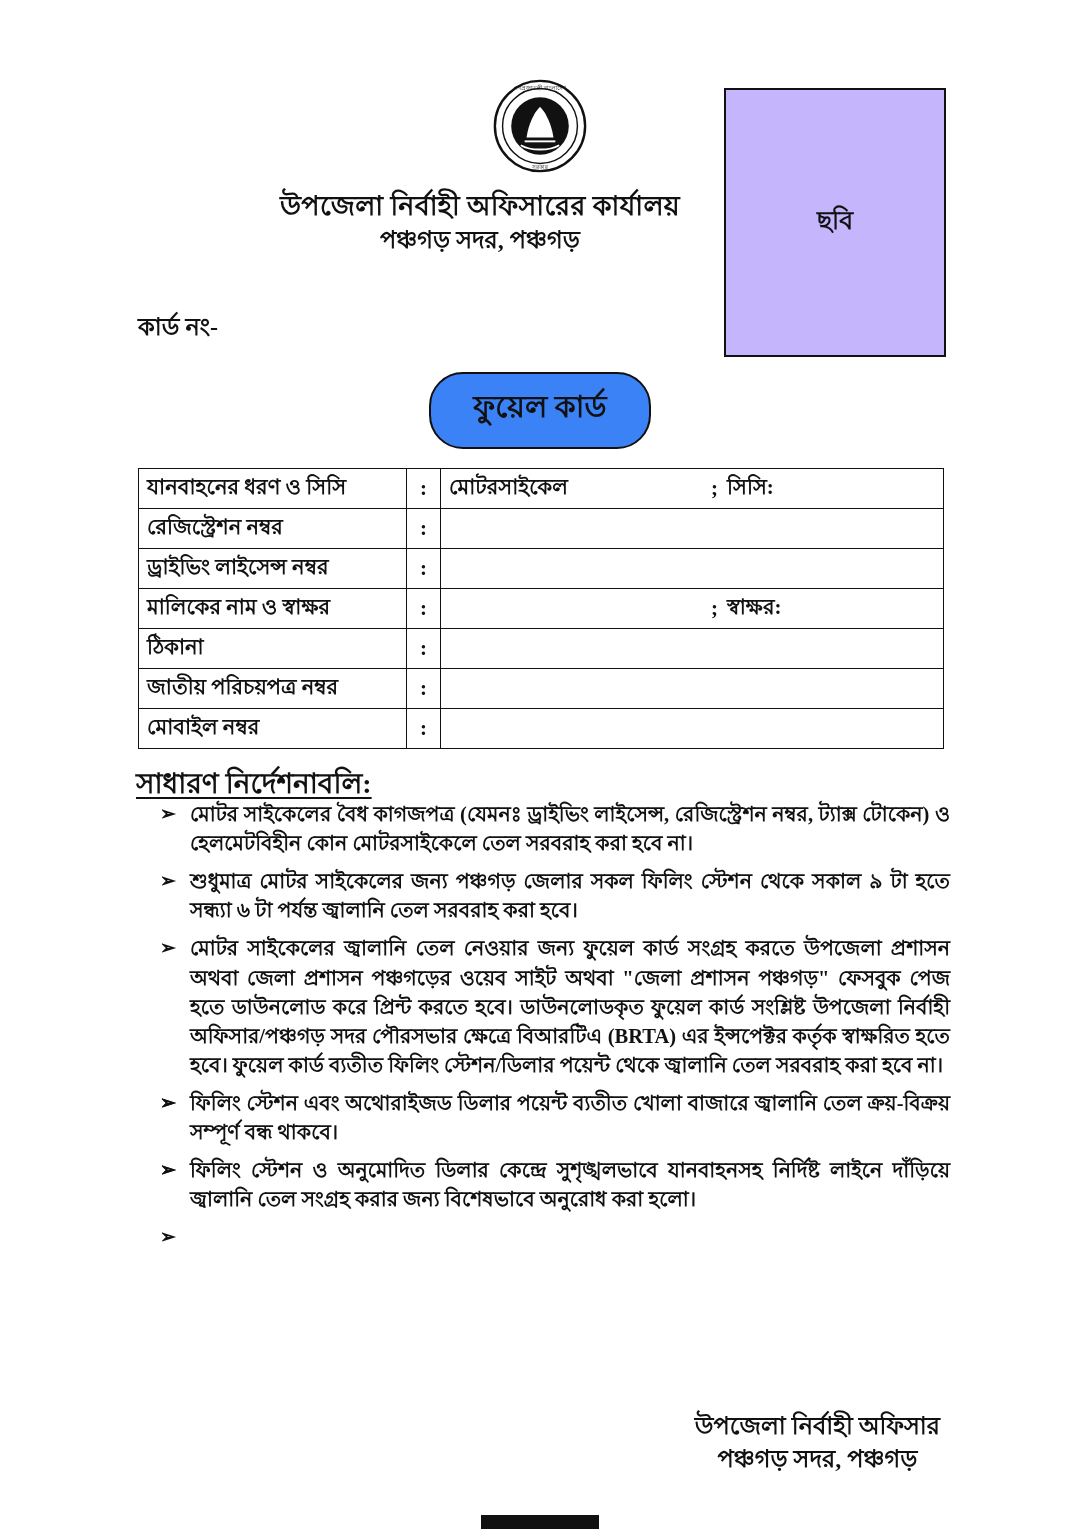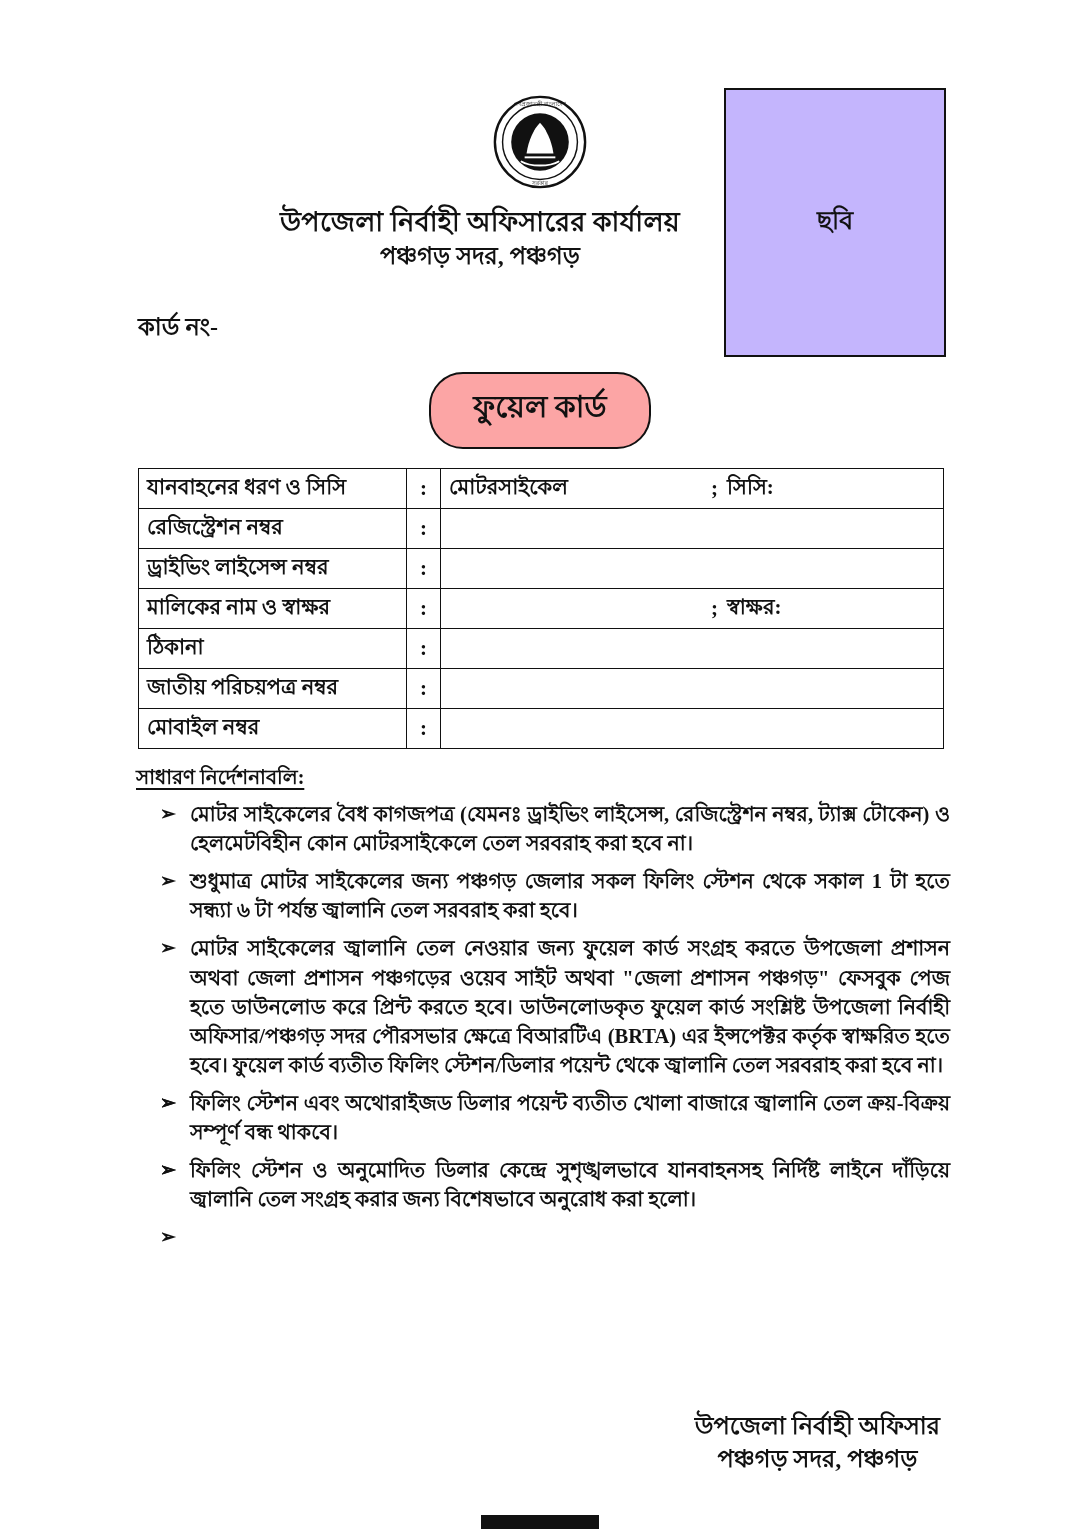--- a/index.html
+++ b/index.html
@@ -13,21 +13,21 @@
     font-family: "Liberation Serif", "DejaVu Serif", serif;
     color: #111111;
     position: relative;
     overflow: hidden;
   }
   .page {
     position: relative;
     width: 1080px;
     height: 1529px;
     box-sizing: border-box;
-    padding: 16px;
+    padding: 0;
   }
 
   
   .header {
     position: relative;
     text-align: center;
     padding-top: 78px;
   }
   .emblem {
     width: 96px;
@@ -86,21 +86,21 @@
     top: 372px;
     display: flex;
     justify-content: center;
   }
   .pill {
     border: 2px solid #111;
     border-radius: 34px;
     padding: 9px 42px 13px 42px;
     font-size: 30px;
     font-weight: 700;
-    background: #fca5a5;
+    background: #3b82f6;
   }
 
   
   .info-table {
     position: absolute;
     left: 138px;
     top: 468px;
     width: 805px;
     border-collapse: collapse;
     table-layout: fixed;
@@ -123,21 +123,21 @@
   }
   .val-a { min-width: 262px; display: inline-block; }
   .val-sep { display: inline-block; width: 16px; }
   .val-b { display: inline-block; }
 
   
   .instructions-heading {
     position: absolute;
     left: 136px;
     top: 762px;
-    font-size: 20px;
+    font-size: 28px;
     font-weight: 700;
     text-decoration: underline;
     text-underline-offset: 4px;
   }
   .inst-list {
     position: absolute;
     left: 160px;
     top: 800px;
     width: 790px;
     margin: 0;
@@ -266,21 +266,21 @@
   </table>
 
   <div class="instructions-heading">সাধারণ নির্দেশনাবলি:</div>
   <ul class="inst-list">
     <li>
       <span class="bullet">➢</span>
       <span>মোটর সাইকেলের বৈধ কাগজপত্র (যেমনঃ ড্রাইভিং লাইসেন্স, রেজিস্ট্রেশন নম্বর, ট্যাক্স টোকেন) ও হেলমেটবিহীন কোন মোটরসাইকেলে তেল সরবরাহ করা হবে না।</span>
     </li>
     <li>
       <span class="bullet">➢</span>
-      <span>শুধুমাত্র মোটর সাইকেলের জন্য পঞ্চগড় জেলার সকল ফিলিং স্টেশন থেকে সকাল 1 টা হতে সন্ধ্যা ৬ টা পর্যন্ত জ্বালানি তেল সরবরাহ করা হবে।</span>
+      <span>শুধুমাত্র মোটর সাইকেলের জন্য পঞ্চগড় জেলার সকল ফিলিং স্টেশন থেকে সকাল ৯ টা হতে সন্ধ্যা ৬ টা পর্যন্ত জ্বালানি তেল সরবরাহ করা হবে।</span>
     </li>
     <li>
       <span class="bullet">➢</span>
       <span>মোটর সাইকেলের জ্বালানি তেল নেওয়ার জন্য ফুয়েল কার্ড সংগ্রহ করতে উপজেলা প্রশাসন অথবা জেলা প্রশাসন পঞ্চগড়ের ওয়েব সাইট অথবা "জেলা প্রশাসন পঞ্চগড়" ফেসবুক পেজ হতে ডাউনলোড করে প্রিন্ট করতে হবে। ডাউনলোডকৃত ফুয়েল কার্ড সংশ্লিষ্ট উপজেলা নির্বাহী অফিসার/পঞ্চগড় সদর পৌরসভার ক্ষেত্রে বিআরটিএ (BRTA) এর ইন্সপেক্টর কর্তৃক স্বাক্ষরিত হতে হবে। ফুয়েল কার্ড ব্যতীত ফিলিং স্টেশন/ডিলার পয়েন্ট থেকে জ্বালানি তেল সরবরাহ করা হবে না।</span>
     </li>
     <li>
       <span class="bullet">➢</span>
     </li>
     <li>
       <span class="bullet">➢</span>

